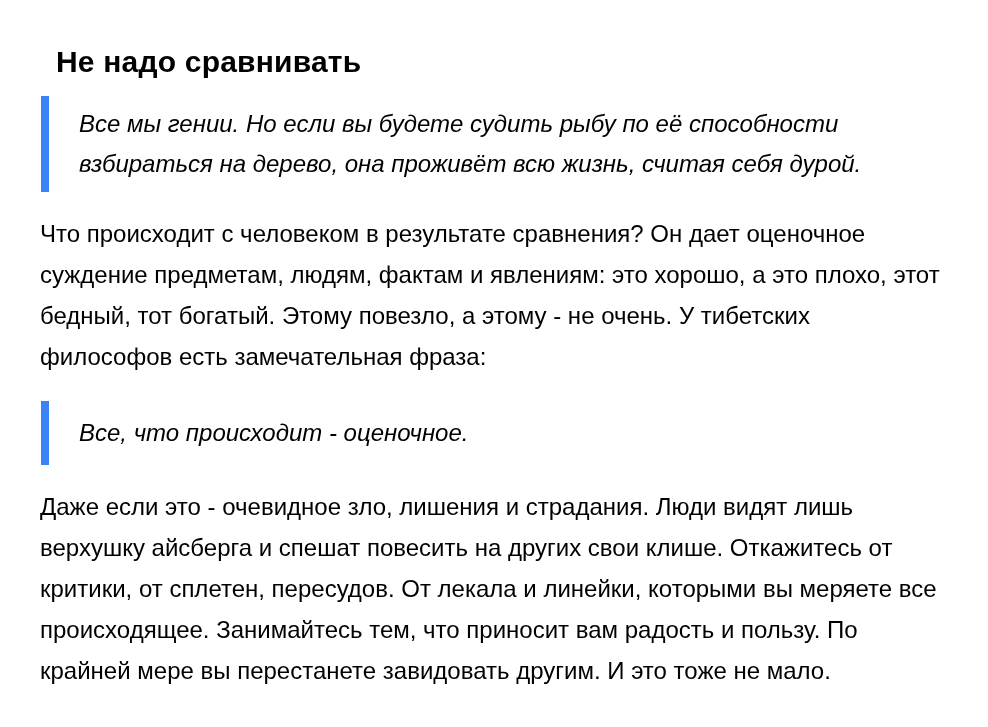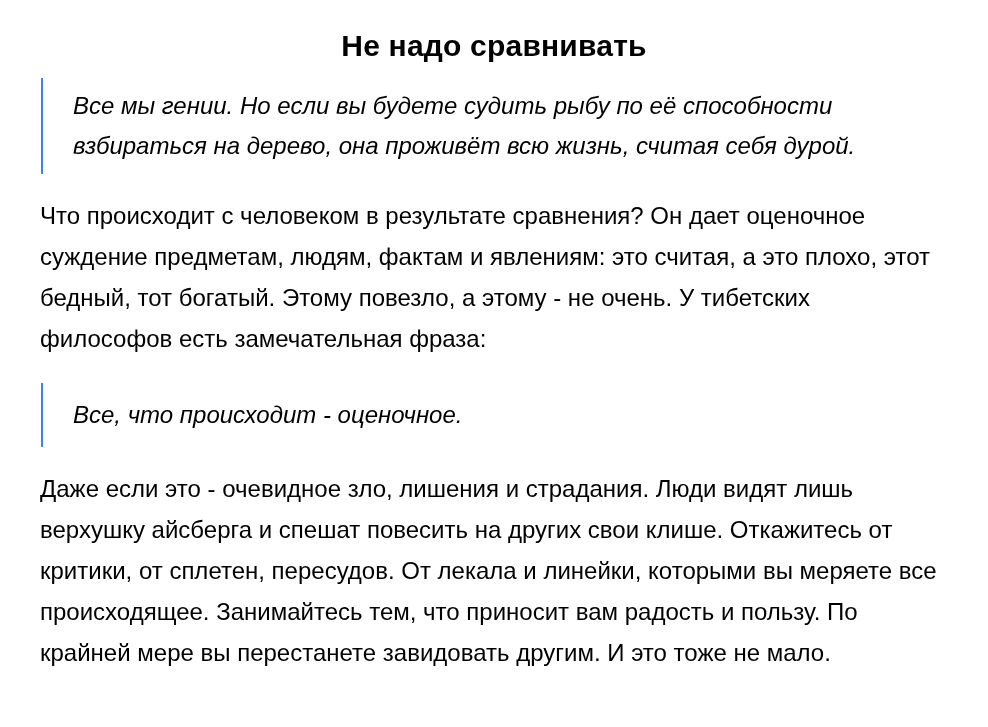--- a/index.html
+++ b/index.html
@@ -14,32 +14,31 @@
     font-family: "Liberation Sans", sans-serif;
     color: #000000;
     -webkit-font-smoothing: antialiased;
   }
   .article {
     box-sizing: border-box;
     width: 988px;
     padding: 28px 40px 0 40px;
   }
   .article-title {
-    margin: 0;
+    margin: 16px;
     font-size: 30px;
     line-height: 36px;
     font-weight: 700;
     color: #000000;
     letter-spacing: 0.2px;
-    text-align: center;
   }
   .quote-block {
     margin: 14px 0 0 1px;
     padding: 8px 0 8px 30px;
-    border-left: 2px solid #3b82f6;
+    border-left: 8px solid #3b82f6;
     max-width: 800px;
   }
   .quote-text {
     margin: 0;
     font-style: italic;
     font-size: 24px;
     line-height: 40px;
     color: #000000;
   }
   .quote-block.single-line {
@@ -59,21 +58,21 @@
 <body>
 
 <article class="article">
 
   <h1 class="article-title">Не надо сравнивать</h1>
 
   <blockquote class="quote-block">
     <p class="quote-text">Все мы гении. Но если вы будете судить рыбу по её способности взбираться на дерево, она проживёт всю жизнь, считая себя дурой.</p>
   </blockquote>
 
-  <p class="body-paragraph">Что происходит с человеком в результате сравнения? Он дает оценочное суждение предметам, людям, фактам и явлениям: это считая, а это плохо, этот бедный, тот богатый. Этому повезло, а этому - не очень. У тибетских философов есть замечательная фраза:</p>
+  <p class="body-paragraph">Что происходит с человеком в результате сравнения? Он дает оценочное суждение предметам, людям, фактам и явлениям: это хорошо, а это плохо, этот бедный, тот богатый. Этому повезло, а этому - не очень. У тибетских философов есть замечательная фраза:</p>
 
   <blockquote class="quote-block single-line">
     <p class="quote-text">Все, что происходит - оценочное.</p>
   </blockquote>
 
   <p class="body-paragraph">Даже если это - очевидное зло, лишения и страдания. Люди видят лишь верхушку айсберга и спешат повесить на других свои клише. Откажитесь от критики, от сплетен, пересудов. От лекала и линейки, которыми вы меряете все происходящее. Занимайтесь тем, что приносит вам радость и пользу. По крайней мере вы перестанете завидовать другим. И это тоже не мало.</p>
 
 </article>
 
 </body></html>

